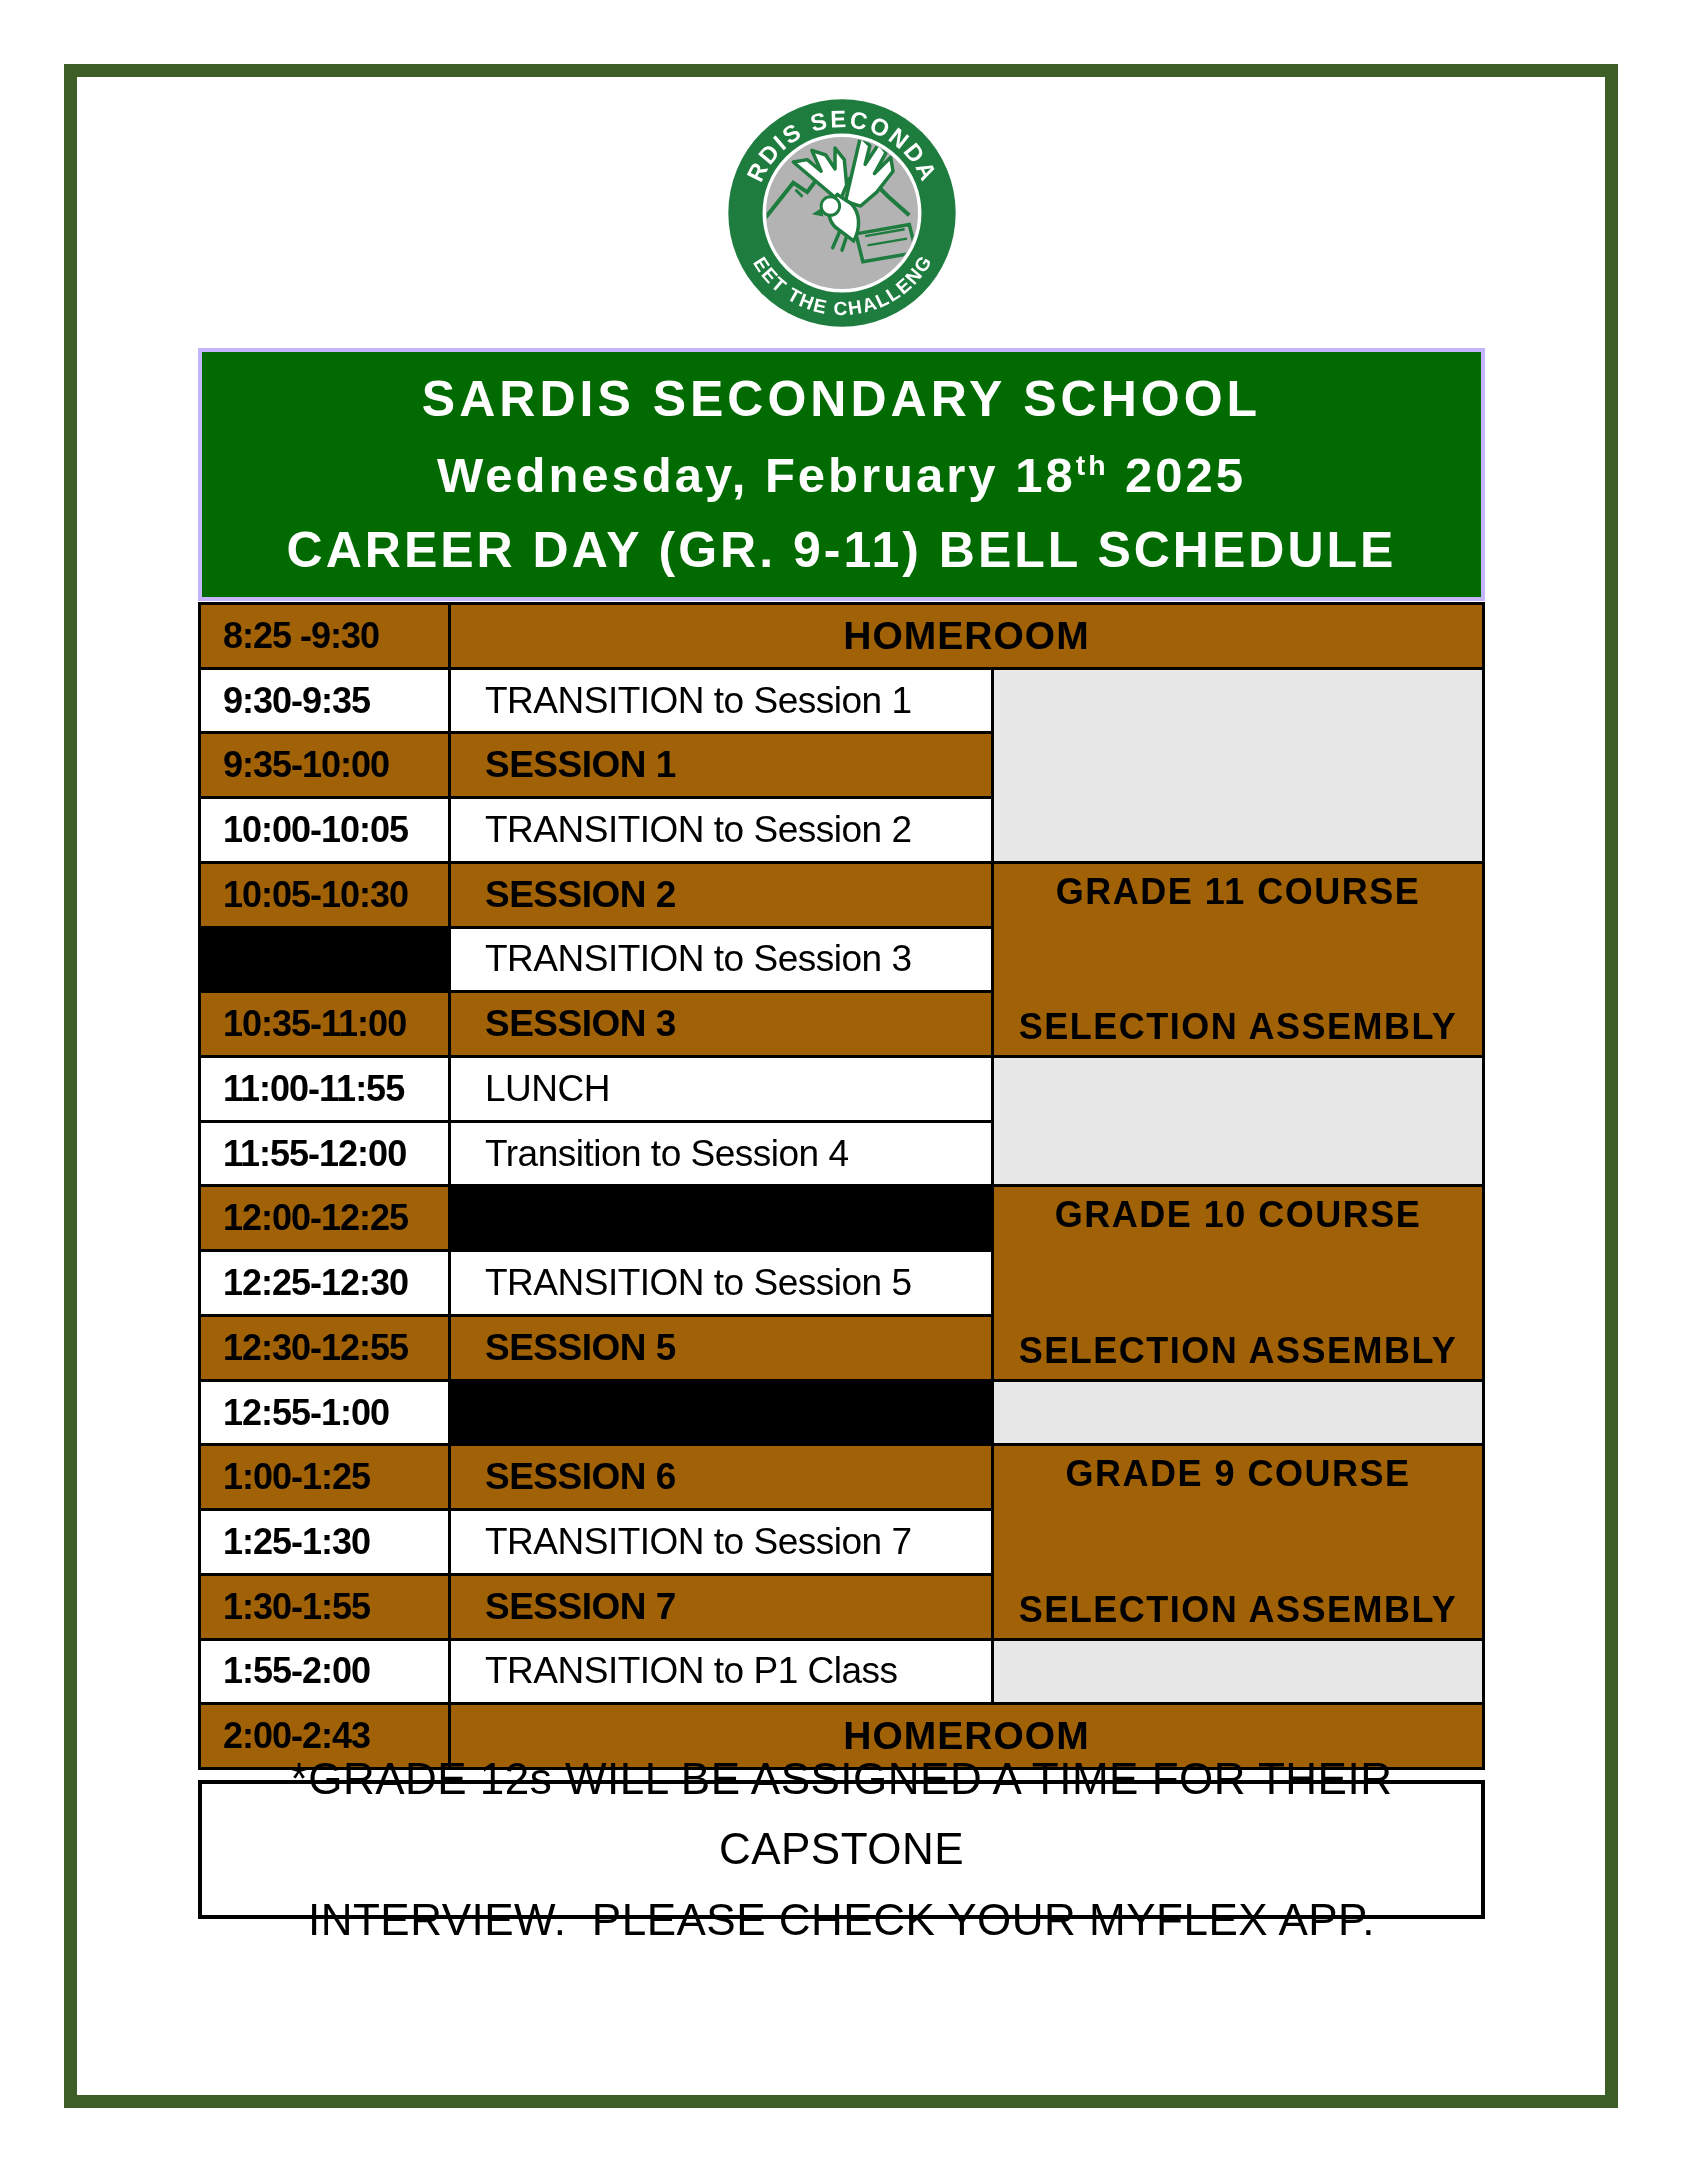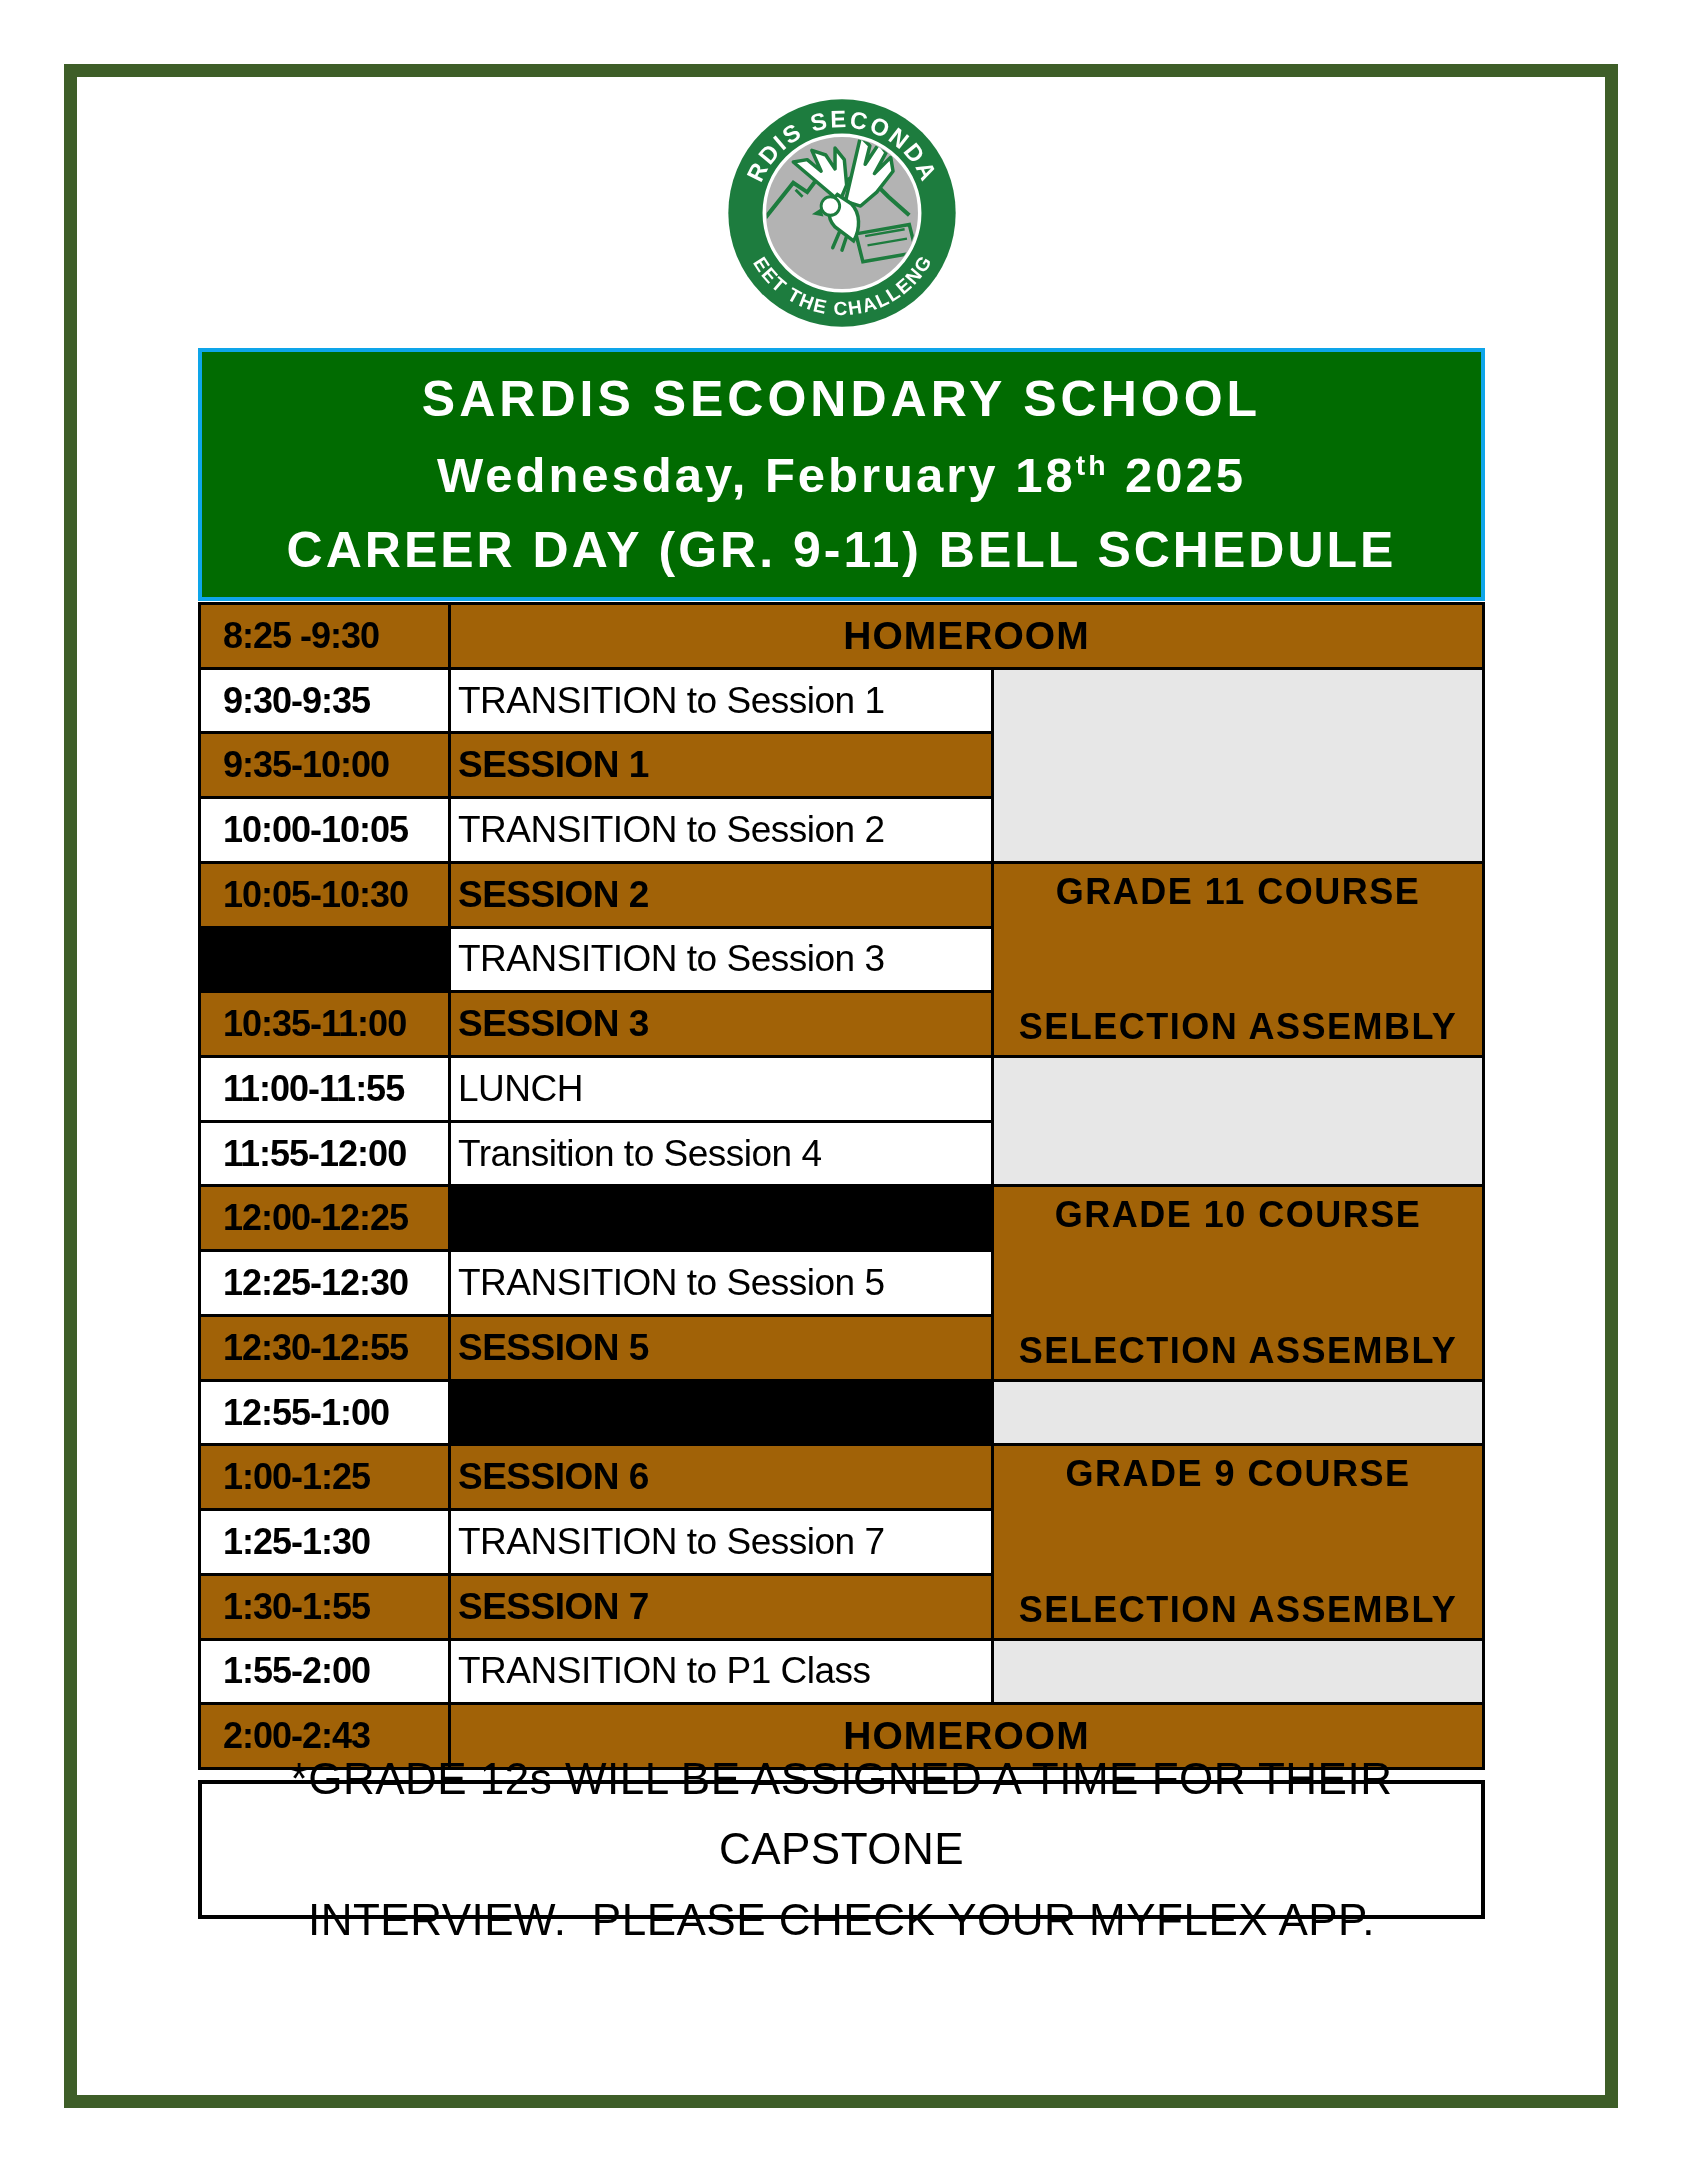--- a/index.html
+++ b/index.html
@@ -9,41 +9,41 @@
   }
   .frame{
     position:absolute;left:64px;top:64px;width:1554px;height:2044px;
     border:13px solid #3e5e28;box-sizing:border-box;
   }
   
   .logo{position:absolute;left:726px;top:97px;width:232px;height:232px;}
   
   .header-block{
     position:absolute;left:198px;top:348px;width:1287px;height:253px;
-    box-sizing:border-box;border:4px solid #0ea5e9;background:#016b01;
+    box-sizing:border-box;border:4px solid #c4b5fd;background:#016b01;
     display:flex;flex-direction:column;justify-content:space-evenly;align-items:center;
     color:#fff;text-align:center;
   }
   .header-block .h1{font-size:50px;font-weight:700;letter-spacing:4px;white-space:pre;}
   .header-block .h2{font-size:49px;font-weight:700;letter-spacing:3px;white-space:pre;}
   .header-block .h2 sup{font-size:0.58em;vertical-align:super;line-height:0;}
   .header-block .h3{font-size:50px;font-weight:700;letter-spacing:3px;white-space:pre;}
   
   .grid{
     position:absolute;left:198px;top:602px;width:1287px;height:1168px;
     box-sizing:border-box;border:3px solid #000;background:#000;
     display:grid;grid-template-columns:247px 540px 1fr;
     grid-template-rows:repeat(18,1fr);gap:3px;
   }
   .cell{display:flex;align-items:center;box-sizing:border-box;}
   .bg-green{background:#a16207;}
   .bg-white{background:#ffffff;}
   .bg-gray{background:#e7e7e7;}
   .time{font-size:36px;font-weight:700;padding-left:22px;letter-spacing:-1px;}
-  .act{font-size:37px;padding-left:7px;letter-spacing:-0.5px;}
+  .act{font-size:37px;padding-left:34px;letter-spacing:-0.5px;}
   .act.session{font-weight:700;}
   .act.transition{font-weight:400;}
   .homeroom{justify-content:center;font-size:39px;font-weight:700;letter-spacing:1px;padding-left:0;}
   .assembly{
     flex-direction:column;justify-content:space-between;text-align:center;
     font-size:36px;font-weight:700;letter-spacing:1.5px;line-height:1.55;
   }
   
   .footer-box{
     position:absolute;left:198px;top:1780px;width:1287px;height:139px;

